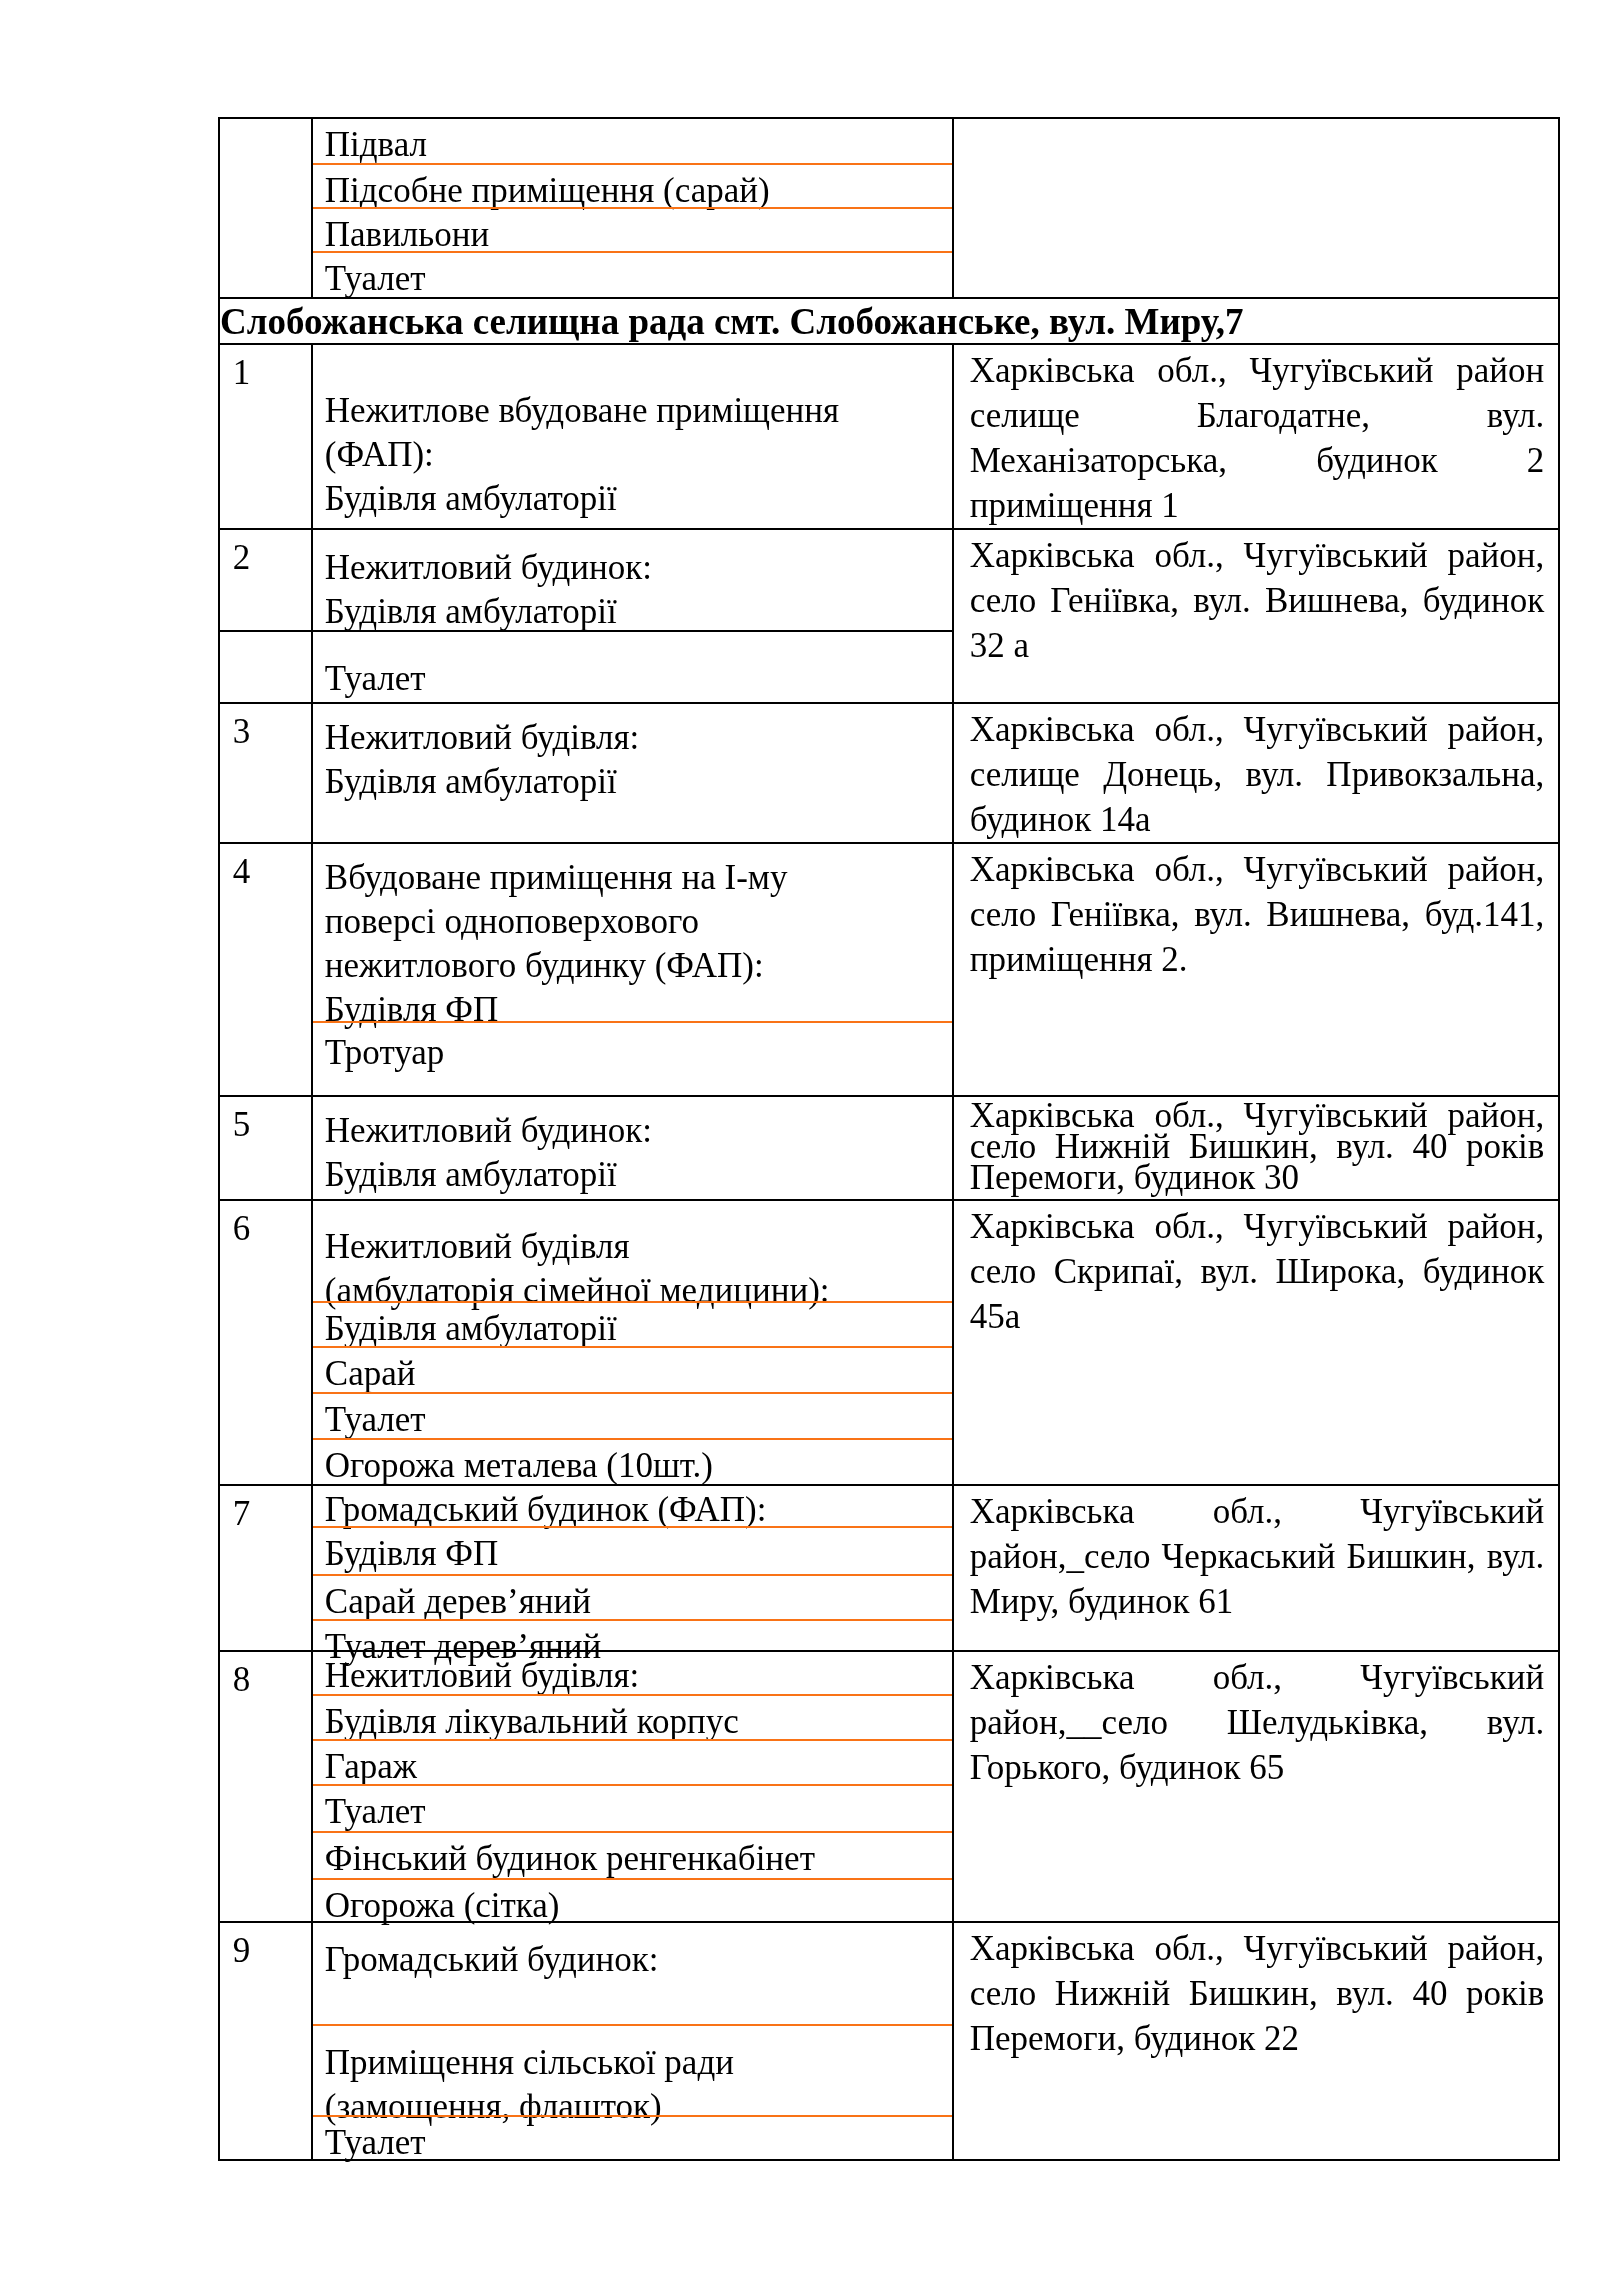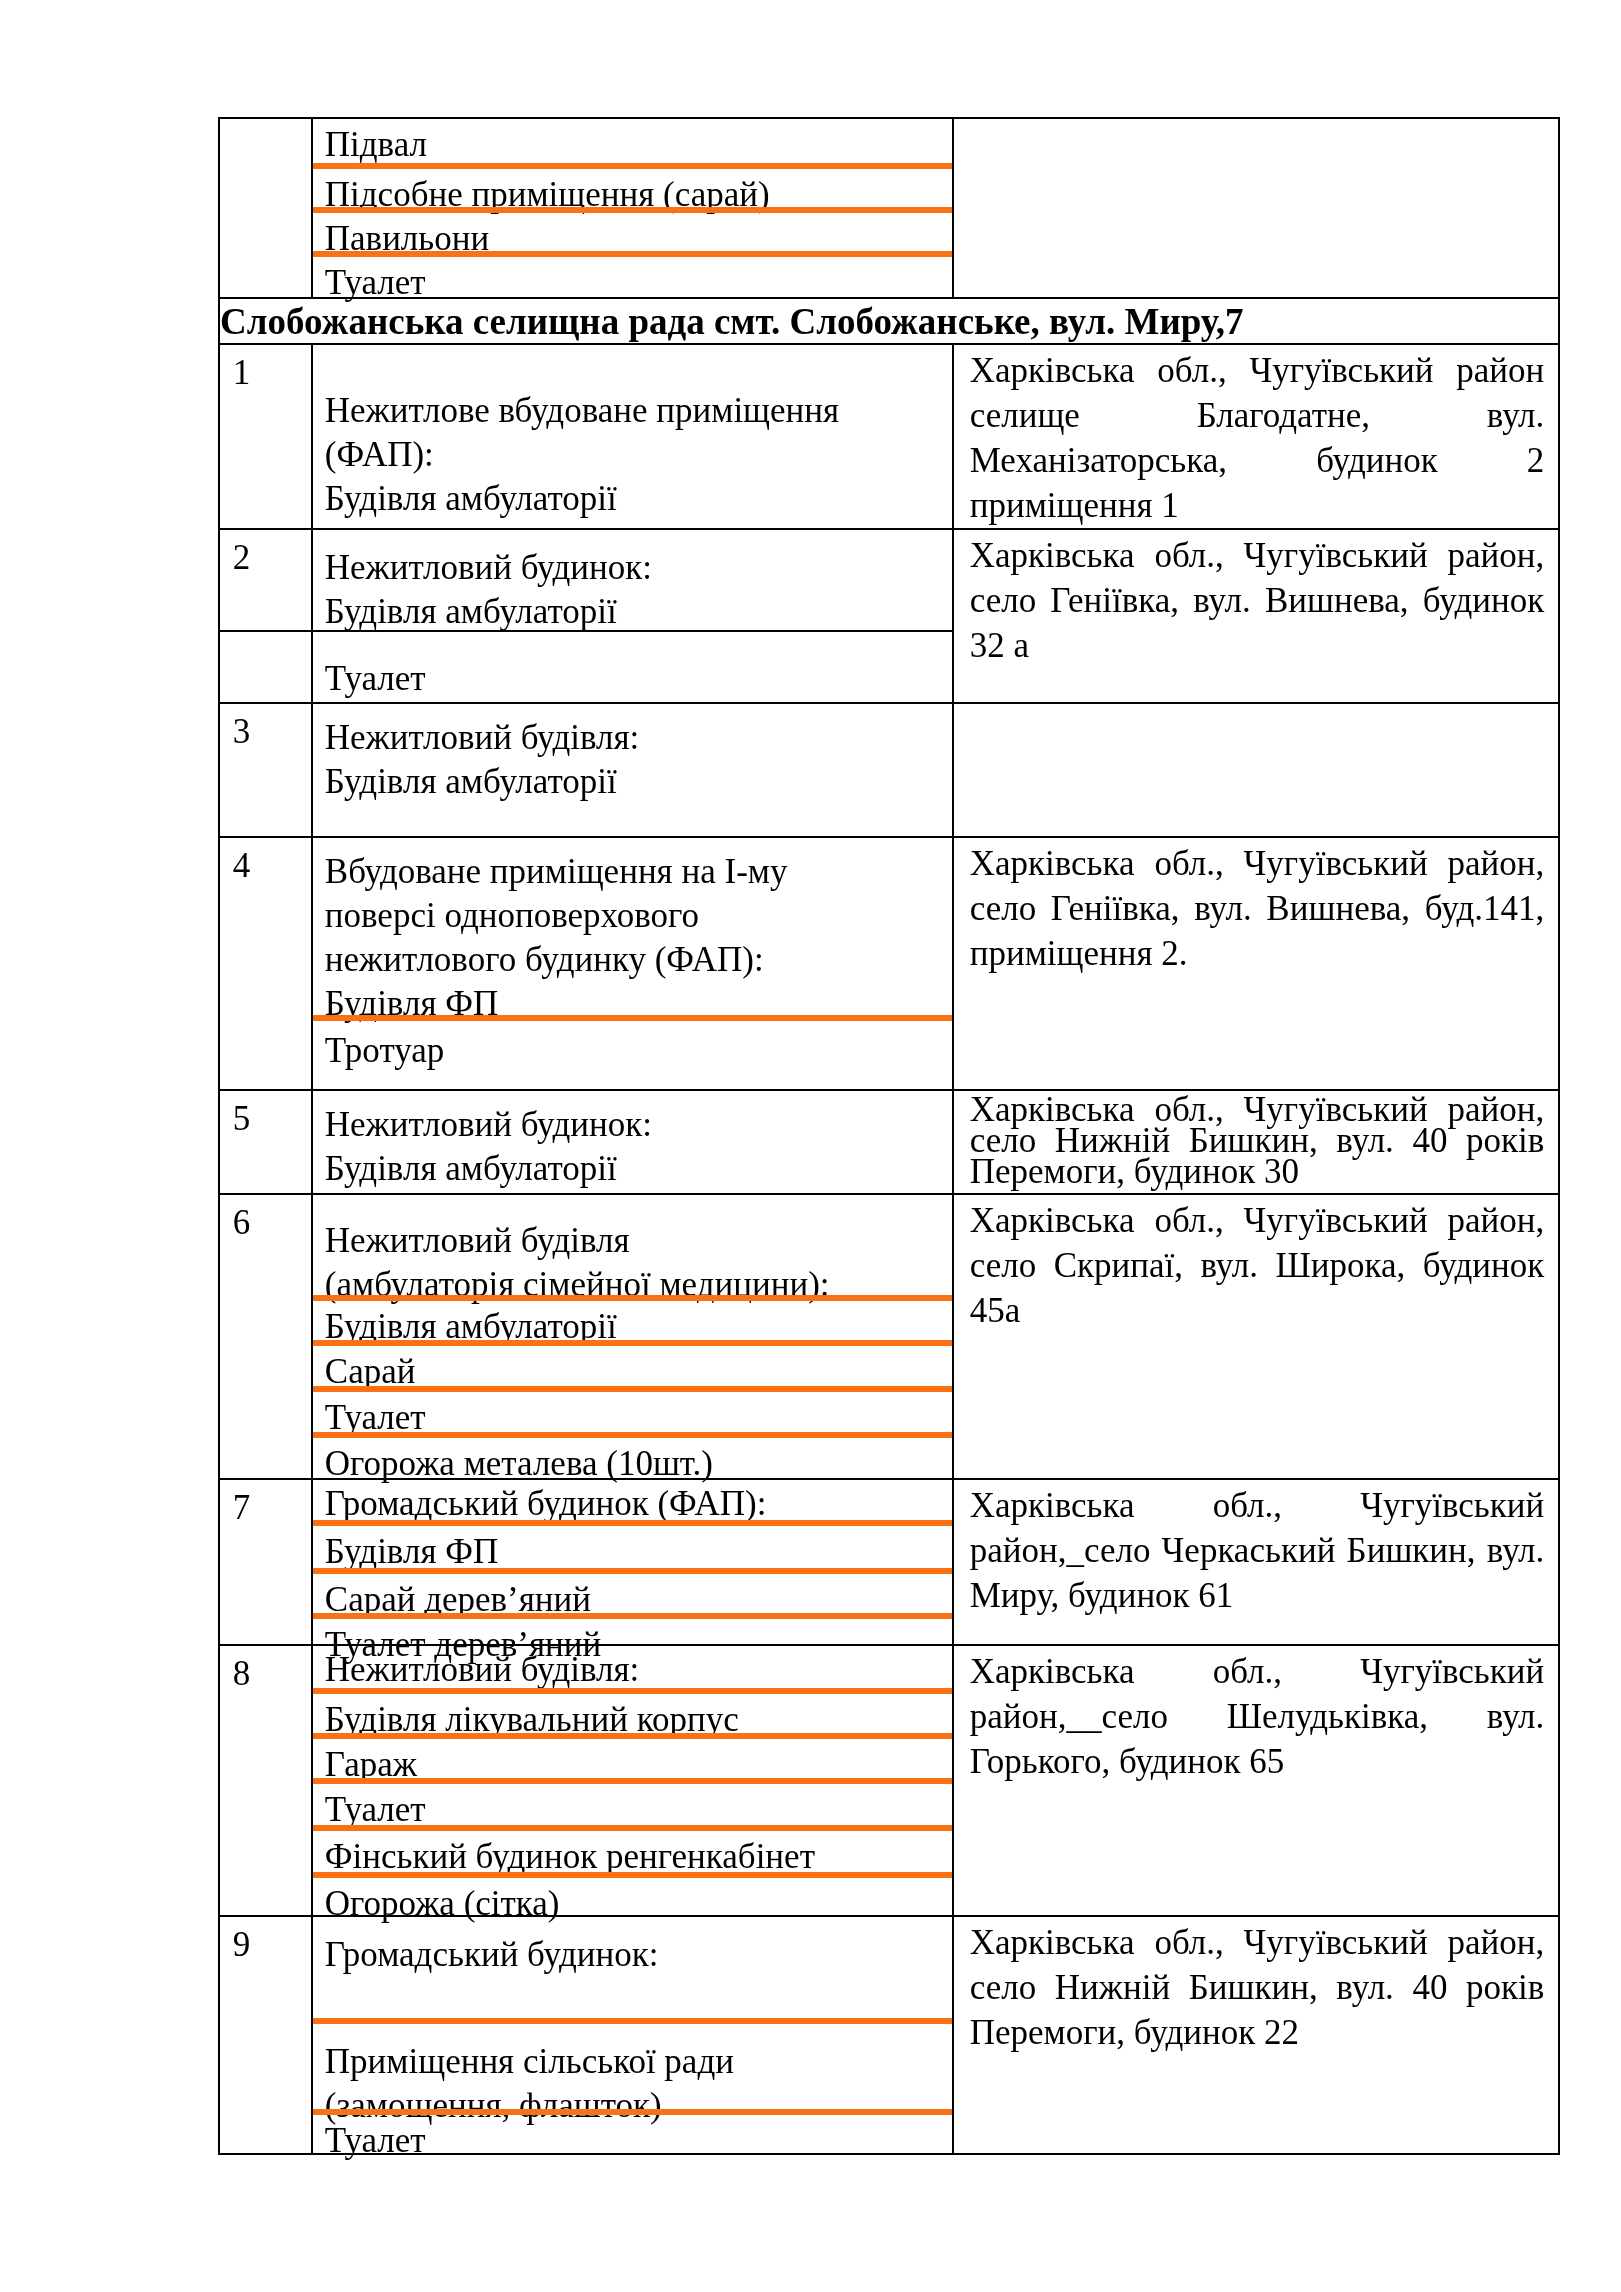--- a/index.html
+++ b/index.html
@@ -24,21 +24,21 @@
   }
   .c3 {
     flex:1 1 auto; box-sizing:border-box; padding:2.9px 13.7px 0 15.7px;
     font-size:35px; line-height:45px; text-align:justify;
   }
   .c3.tight { line-height:31px; }
   .sub {
     box-sizing:border-box; padding:3.9px 9.8px 0 11.8px;
     font-size:35px; line-height:44px;
   }
-  .sub + .sub { border-top:6px solid #f97316; }
+  .sub + .sub { border-top:2px solid #f97316; }
   .lstack { width:734px; flex:0 0 734px; display:flex; flex-direction:column; }
   .lrow { display:flex; align-items:stretch; }
   .lrow + .lrow { border-top:2px solid #000; }
   .lrow .c2x {
     flex:1 1 auto; border-right:2.9px solid #000; box-sizing:border-box;
     padding:3.9px 9.8px 0 11.8px; font-size:35px; line-height:44px;
   }
   .hdr {
     width:100%; box-sizing:border-box; height:44px; padding-top:1px;
     text-align:left; font-weight:bold; font-size:37px; line-height:43px;
@@ -106,20 +106,21 @@
     </div>
 
     <div class="band" style="min-height:132px">
       <div class="c1">3</div>
       <div class="c2">
         <div class="sub" style="flex:1; padding-top:11.8px">
           <span class="line">Нежитловий будівля:</span>
           <span class="line">Будівля амбулаторії</span>
         </div>
       </div>
+      <div class="c3">Харківська обл., Чугуївський район, селище Донець, вул. Привокзальна, будинок 14а</div>
     </div>
 
     <div class="band">
       <div class="c1">4</div>
       <div class="c2">
         <div class="sub" style="height:177px; padding-top:12px">
           <span class="line">Вбудоване приміщення на І-му</span>
           <span class="line">поверсі одноповерхового</span>
           <span class="line">нежитлового будинку (ФАП):</span>
           <span class="line">Будівля ФП</span>

